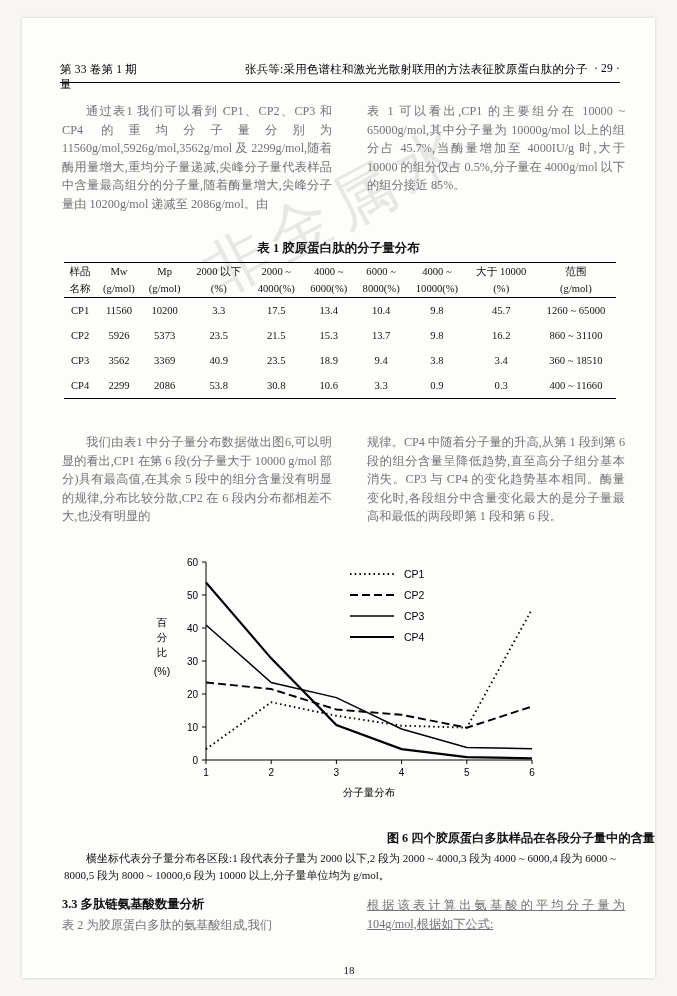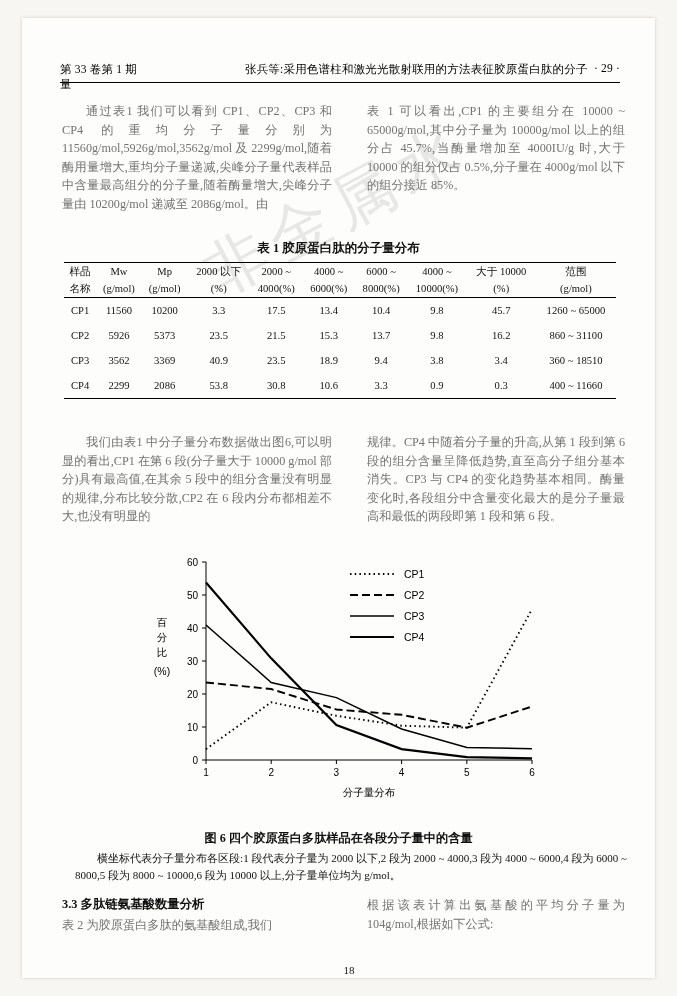--- a/index.html
+++ b/index.html
@@ -105,43 +105,42 @@
     left: 122px;
     top: 530px;
     width: 400px;
     height: 265px;
   }
   .fig-caption {
     position: absolute;
     top: 812px;
     left: 0;
     width: 633px;
-    text-align: center;
+    text-align: right;
     font-size: 12.2px;
     font-weight: bold;
   }
   .fig-note {
     position: absolute;
     top: 832px;
     left: 42px;
     width: 552px;
     font-size: 11px;
     line-height: 16.5px;
     text-align: justify;
     text-indent: 22px;
-    margin-left: 11px;
   }
   
   .sec-head {
     position: absolute;
     font-size: 12.4px;
     font-weight: bold;
   }
   .b-left  { left: 40px;  width: 270px; }
-  .b-right { left: 345px; width: 258px; }
+  .b-right { left: 345px; width: 258px; text-decoration: underline; }
   .bt { top: 878px; font-size: 12.2px; line-height: 18.5px; }
 
   .pagenum {
     position: absolute;
     left: 0;
     top: 946px;
     width: 654px;
     text-align: center;
     font-size: 11px;
   }

